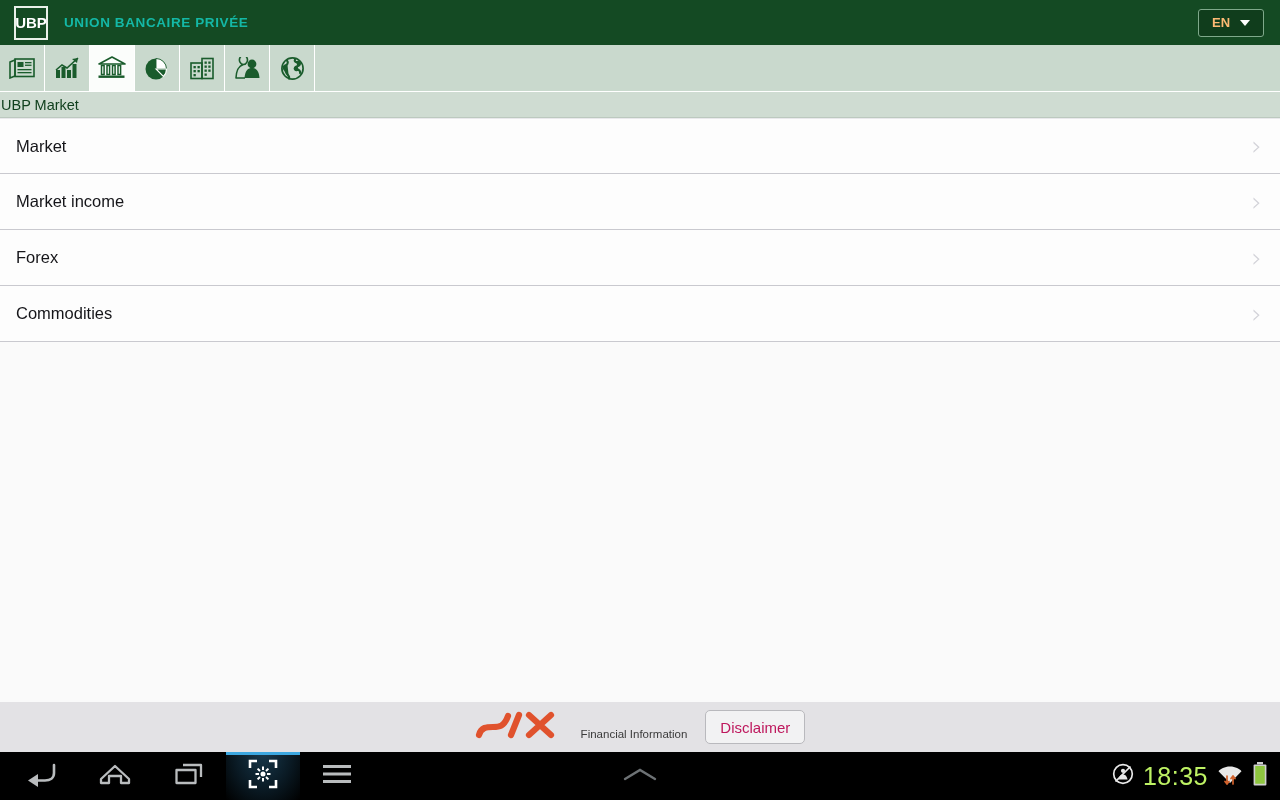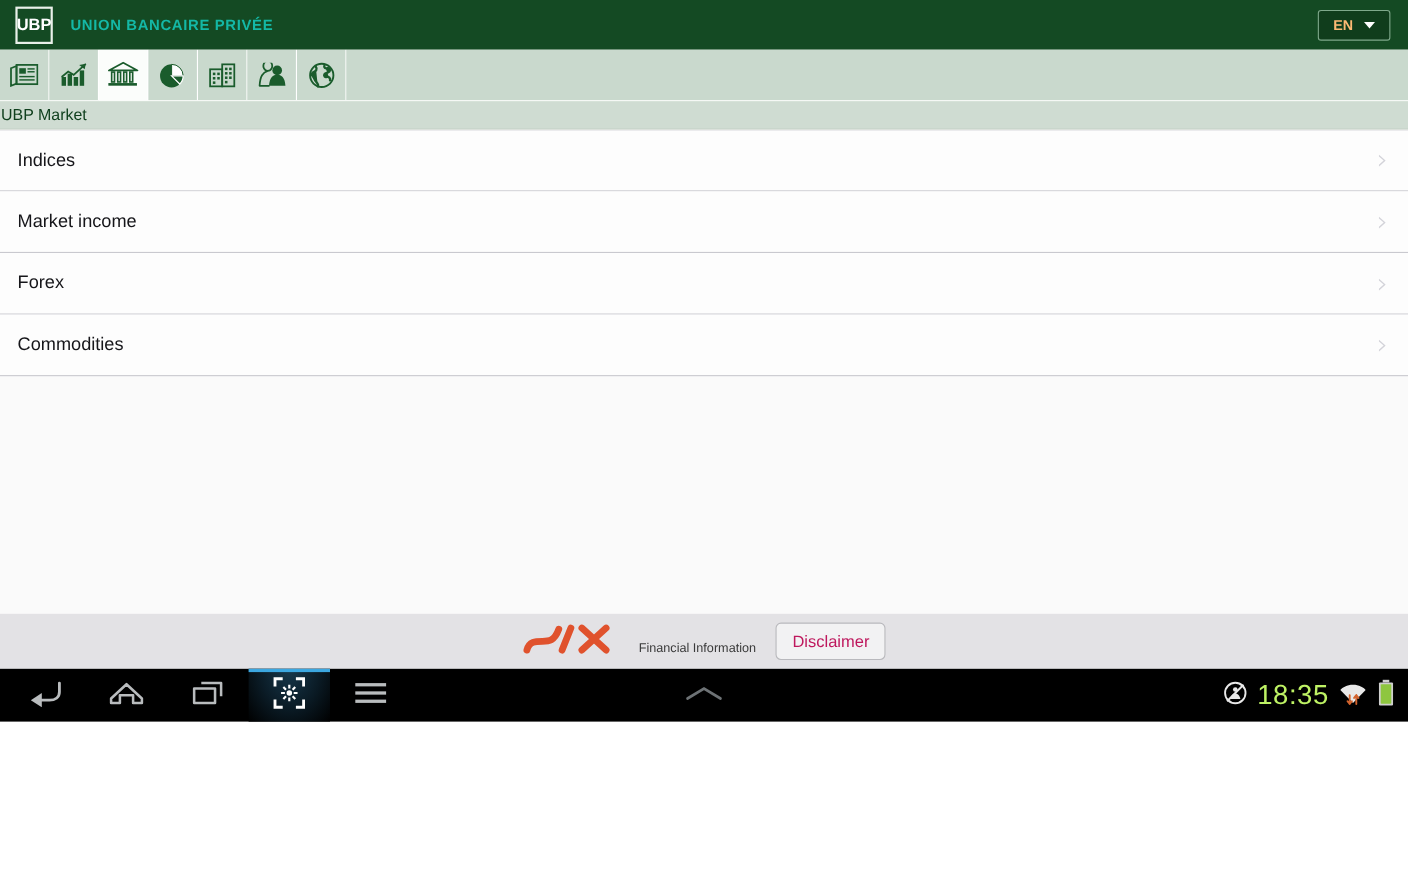--- a/index.html
+++ b/index.html
@@ -9,21 +9,21 @@
     width: 1280px;
     height: 800px;
     overflow: hidden;
     font-family: "Liberation Sans", sans-serif;
     background: #ffffff;
   }
 
   #app {
     position: relative;
     width: 1280px;
-    height: 656px;
+    height: 800px;
     display: flex;
     flex-direction: column;
     background: #fafafa;
   }
 
   
   .header {
     height: 45px;
     background: #144a23;
     display: flex;
@@ -362,21 +362,21 @@
     <div class="toolbar-filler"></div>
   </div>
 
   <div class="page-title-bar">
     <span class="page-title">UBP Market</span>
   </div>
 
   <div class="list">
 
     <div class="list-row">
-      <span class="list-label">Indices</span>
+      <span class="list-label">Market</span>
       <span class="chev">›</span>
     </div>
 
     <div class="list-row">
       <span class="list-label">Market income</span>
       <span class="chev">›</span>
     </div>
 
     <div class="list-row">
       <span class="list-label">Forex</span>

